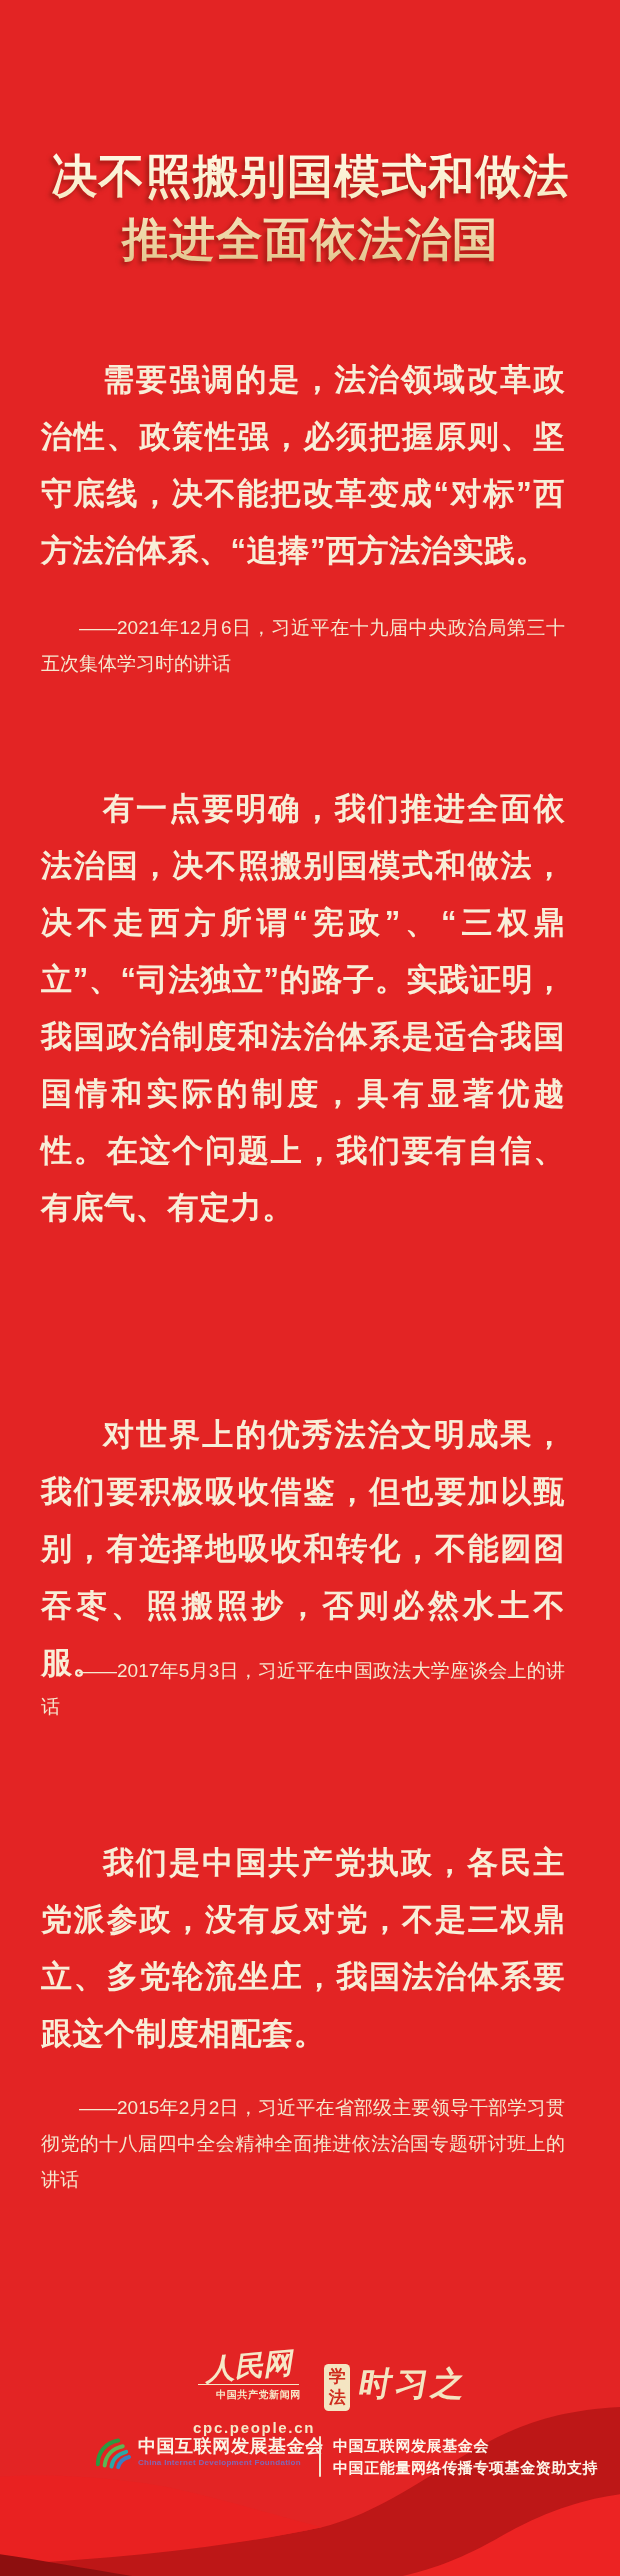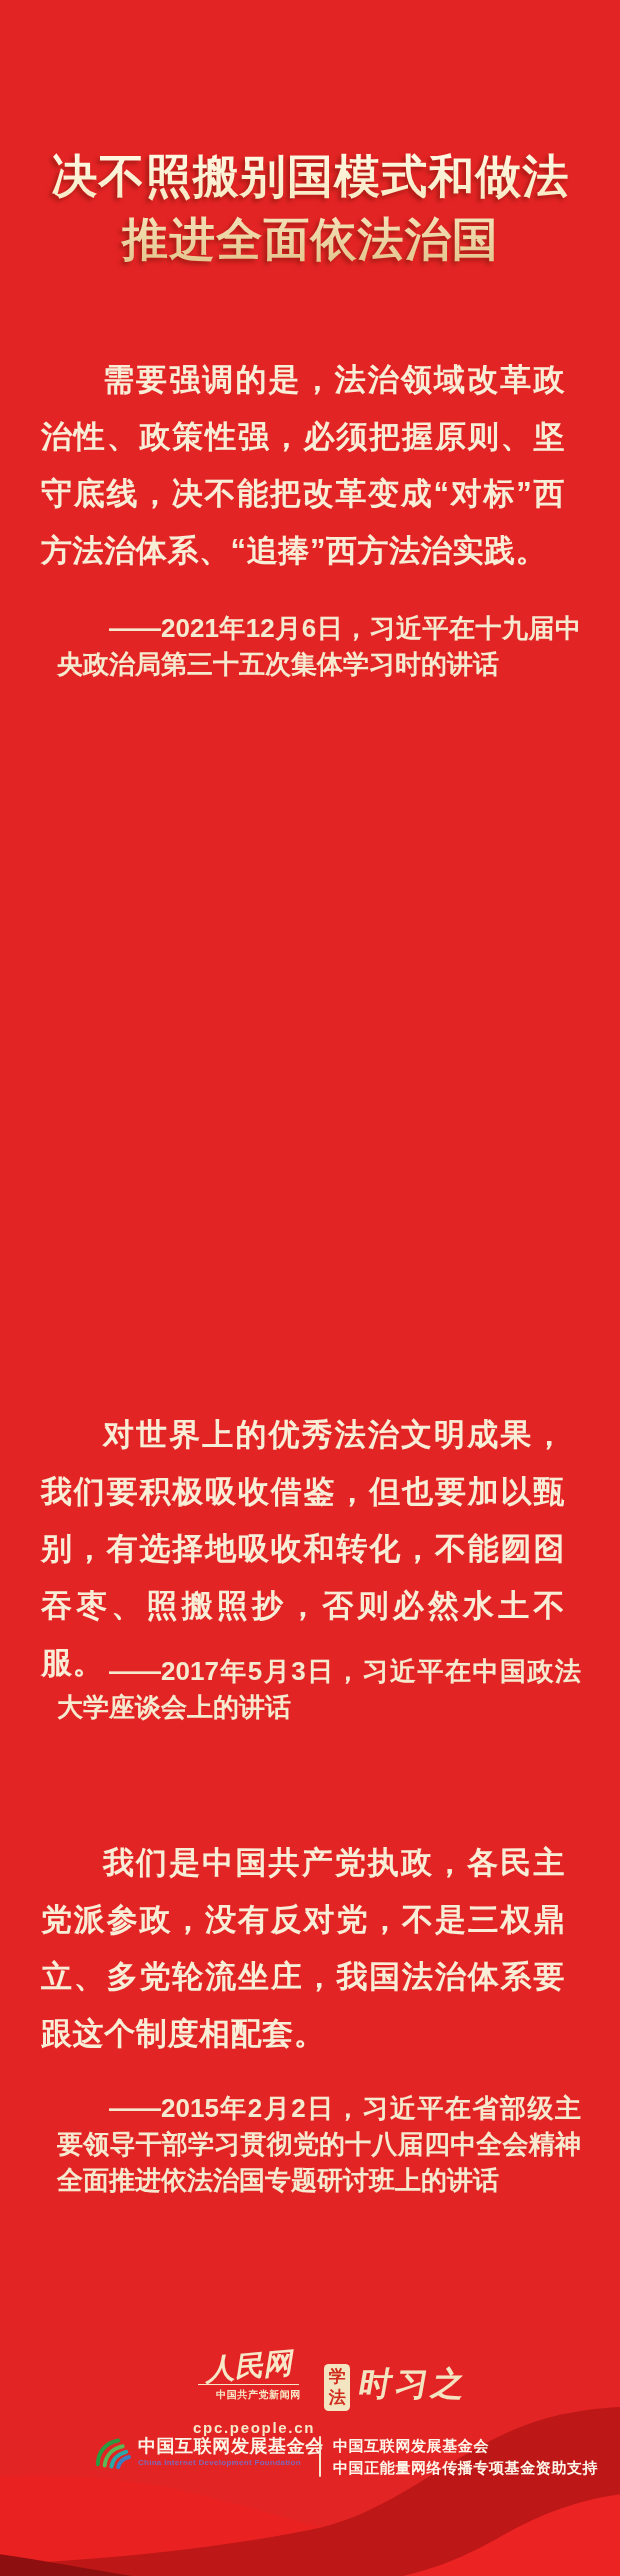--- a/index.html
+++ b/index.html
@@ -26,22 +26,22 @@
   .tline{display:block;}
 
   
   .quote{
     position:absolute;left:41px;width:524px;margin:0;
     font-size:31px;line-height:57px;font-weight:700;letter-spacing:0.6px;
     color:#f8eed8;text-align:justify;text-indent:2em;
   }
   
   .attr{
-    position:absolute;left:57px;width:524px;margin:0;
-    font-size:26px;line-height:36px;font-weight:700;
+    position:absolute;left:41px;width:524px;margin:0;
+    font-size:19px;line-height:36px;font-weight:400;
     color:#f5e9cf;text-align:justify;text-indent:2em;
   }
 
   
   .people-logo{position:absolute;left:193px;top:2350px;width:111px;text-align:center;color:#f6e8c8;}
   .people-script{
     font-family:"DejaVu Serif",serif;font-style:italic;font-weight:bold;
     font-size:29px;line-height:33px;transform:rotate(-5deg);
   }
   .people-rule{border-top:1.1px solid #f6e8c8;margin:1.1px 4.6px 2.9px;}
@@ -87,20 +87,21 @@
   </svg>
 
   <h1 class="title">
     <span class="tline">决不照搬别国模式和做法</span>
     <span class="tline">推进全面依法治国</span>
   </h1>
 
   <p class="quote" style="top:351px">需要强调的是，法治领域改革政治性、政策性强，必须把握原则、坚守底线，决不能把改革变成“对标”西方法治体系、“追捧”西方法治实践。</p>
   <p class="attr" style="top:610px">——2021年12月6日，习近平在十九届中央政治局第三十五次集体学习时的讲话</p>
 
+  <p class="quote" style="top:780px">有一点要明确，我们推进全面依法治国，决不照搬别国模式和做法，决不走西方所谓“宪政”、“三权鼎立”、“司法独立”的路子。实践证明，我国政治制度和法治体系是适合我国国情和实际的制度，具有显著优越性。在这个问题上，我们要有自信、有底气、有定力。</p>
 
   <p class="quote" style="top:1406px">对世界上的优秀法治文明成果，我们要积极吸收借鉴，但也要加以甄别，有选择地吸收和转化，不能囫囵吞枣、照搬照抄，否则必然水土不服。</p>
   <p class="attr" style="top:1653px">——2017年5月3日，习近平在中国政法大学座谈会上的讲话</p>
 
   <p class="quote" style="top:1834px">我们是中国共产党执政，各民主党派参政，没有反对党，不是三权鼎立、多党轮流坐庄，我国法治体系要跟这个制度相配套。</p>
   <p class="attr" style="top:2090px">——2015年2月2日，习近平在省部级主要领导干部学习贯彻党的十八届四中全会精神全面推进依法治国专题研讨班上的讲话</p>
 
   <div class="people-logo">
     <div class="people-script">人民网</div>
     <div class="people-rule"></div>

